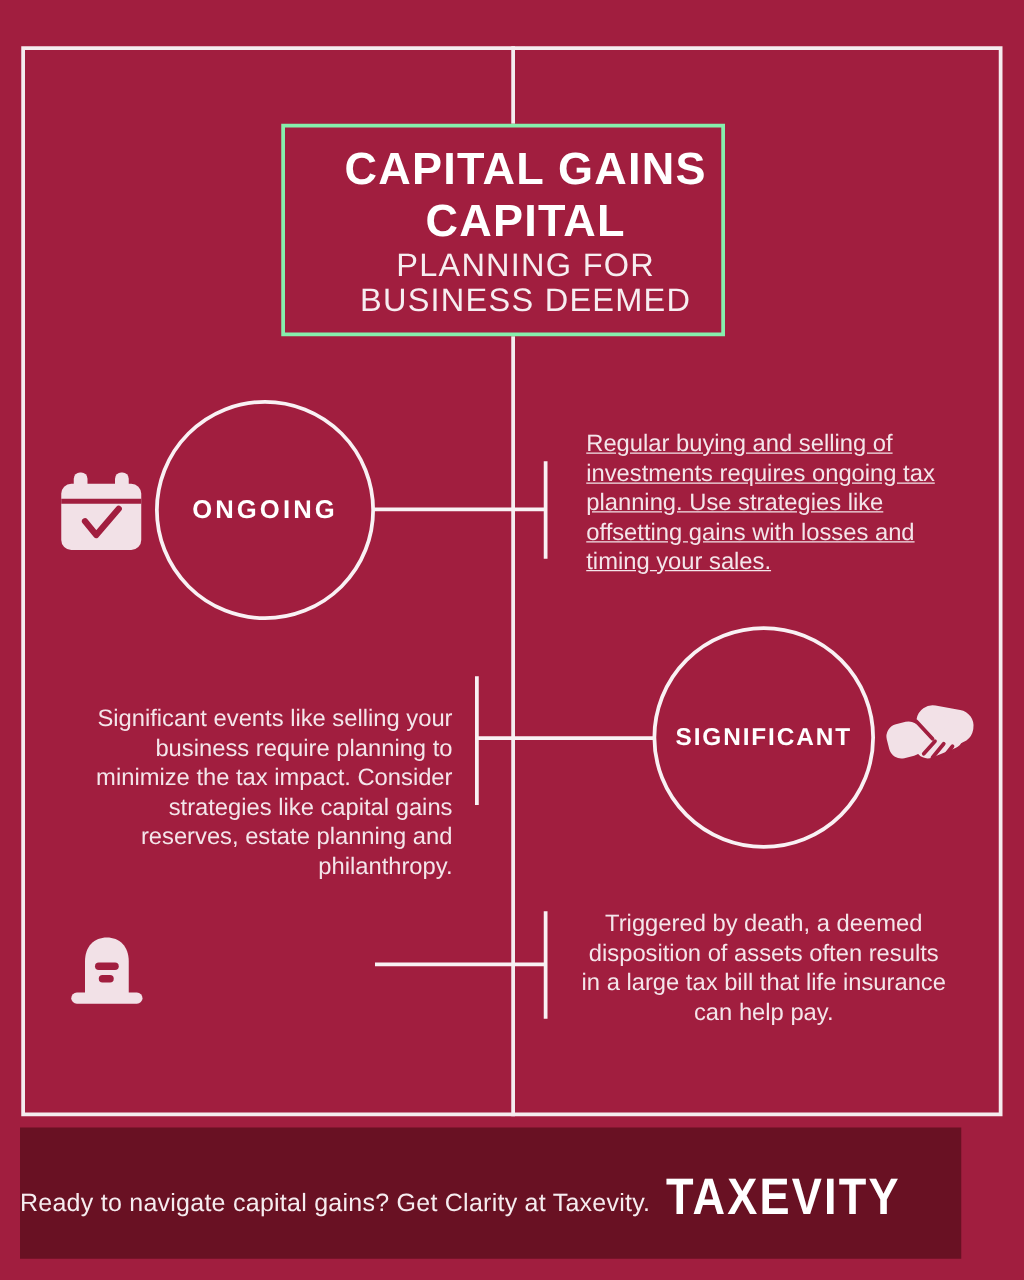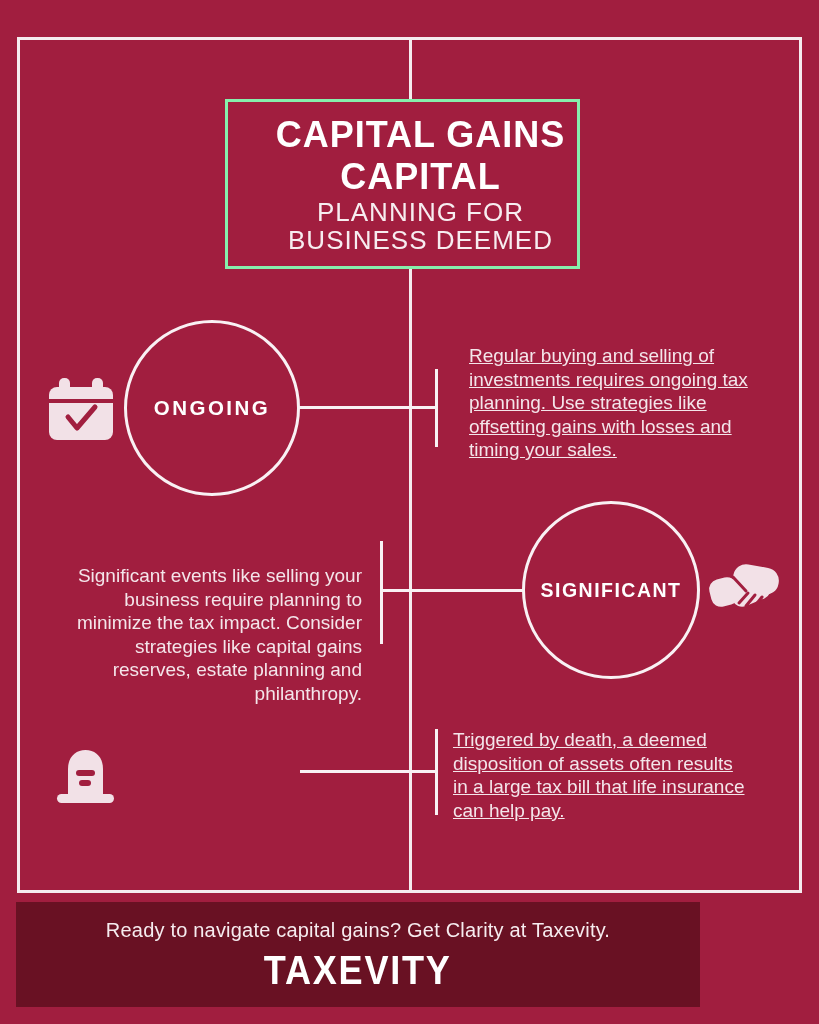--- a/index.html
+++ b/index.html
@@ -68,31 +68,31 @@
   .tk1 { left: 435px; top: 369px; height: 78px; }
   .tk2 { left: 380px; top: 541px; height: 103px; }
   .tk3 { left: 435px; top: 729px; height: 86px; }
   .desc {
     position: absolute;
     color: #F4E5EA; font-size: 19px; line-height: 23.5px;
     z-index: 2;
   }
   .d1 { left: 469px; top: 344px; width: 292px; text-align: left; text-decoration: underline; }
   .d2 { left: 68px;  top: 532px; width: 294px; text-align: right; margin-top: 32px; }
-  .d3 { left: 453px; top: 728px; width: 296px; text-align: left; text-decoration: underline; }
+  .d3 { left: 463px; top: 728px; width: 296px; text-align: center; }
   .icon { position: absolute; z-index: 2; }
   .icon-calendar  { left: 47px;  top: 377px; width: 68px; height: 65px; }
   .icon-handshake { left: 706px; top: 560px; width: 76px; height: 56px; }
   .icon-tombstone { left: 54px;  top: 744px; width: 64px; height: 62px; }
   .icon svg { display: block; width: 100%; height: 100%; }
   .footer-band {
     position: absolute; left: 16px; top: 902px;
-    width: 684px; height: 105px;
+    width: 753px; height: 105px;
     background: #691123;
-    display: flex; flex-direction: column; align-items: center;
+    display: flex; flex-direction: row; align-items: center;
     z-index: 2;
   }
   .cta {
     color: #F6ECEF; font-size: 20px; margin-top: 17px;
     letter-spacing: 0.2px;
   }
   .brand {
     color: #FFFFFF; font-size: 41px; font-weight: 800;
     letter-spacing: 2px; margin-top: 5px;
     transform: scaleX(0.88); transform-origin: center top;

